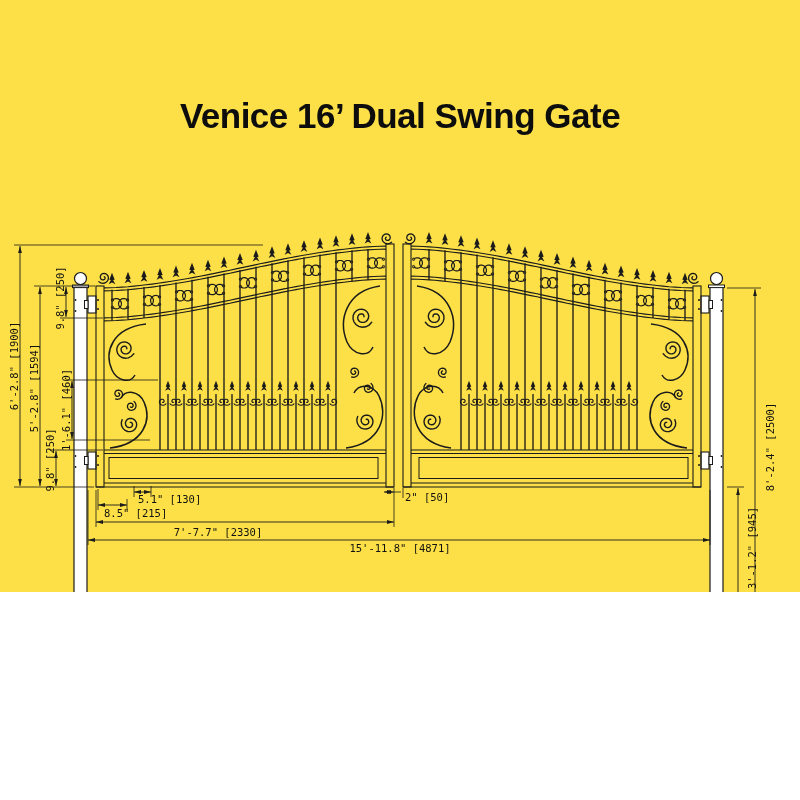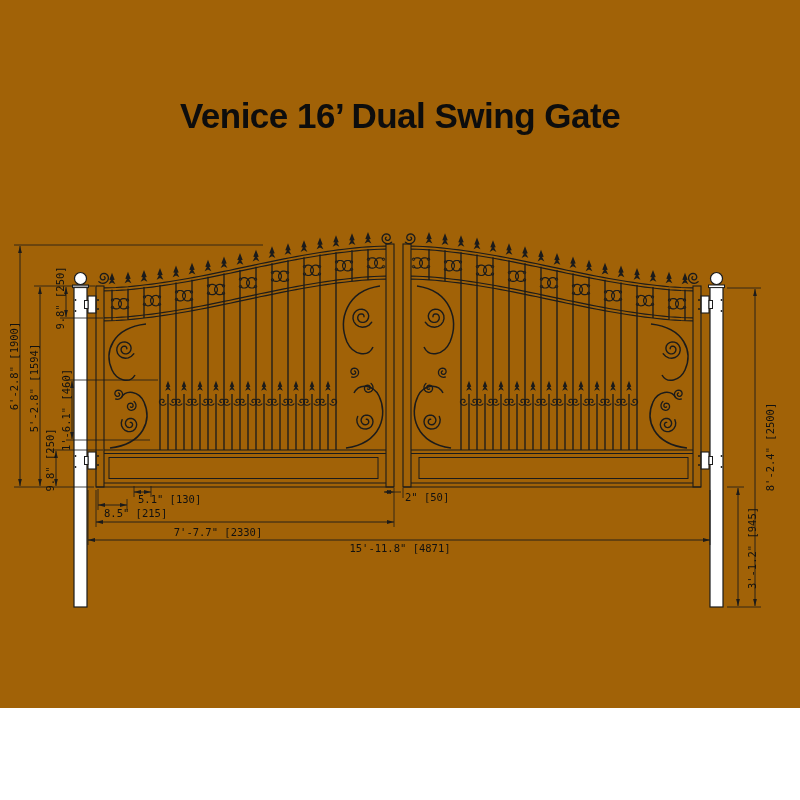--- a/index.html
+++ b/index.html
@@ -1,16 +1,16 @@
 <!DOCTYPE html>
 <html><head>
 <meta charset="utf-8">
 <style>
   html,body{margin:0;padding:0;background:#ffffff;}
-  .stage{position:relative;width:800px;height:708px;background:#a16207;overflow:hidden;
+  .stage{position:relative;width:800px;height:592px;background:#fde047;overflow:hidden;
          font-family:"Liberation Sans", sans-serif;}
   .title{position:absolute;top:96px;left:0;width:800px;text-align:center;
          font-size:35px;font-weight:bold;color:#0d0d0d;letter-spacing:-0.5px;}
   svg{position:absolute;top:0;left:0;}
   .dim{font-family:"DejaVu Sans Mono", monospace;font-size:10.5px;fill:#111;}
 </style>
 </head>
 <body>
 
 <div class="stage">

